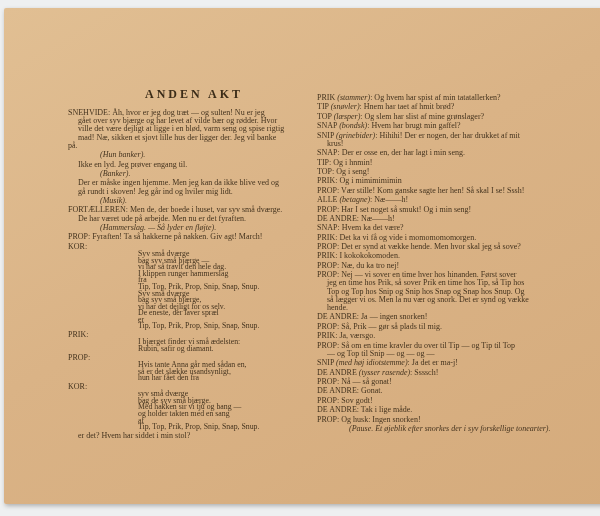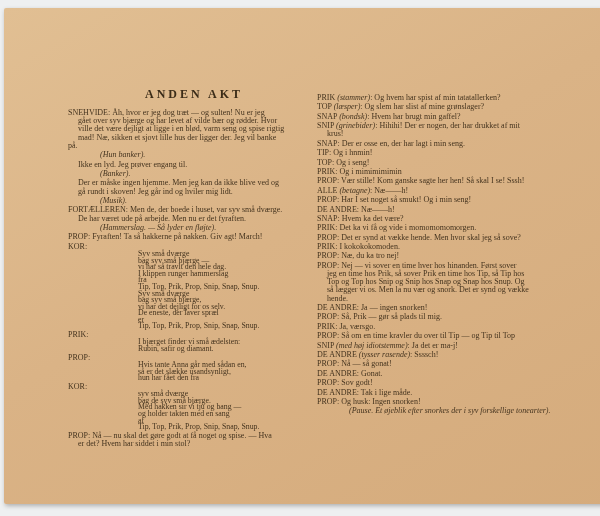--- a/index.html
+++ b/index.html
@@ -97,27 +97,29 @@
       <div class="block speech">
         <div class="line i0">KOR:</div>
         <div class="line i2">syv små dværge</div>
         <div class="line i2">bag de syv små bjærge.</div>
         <div class="line i2">Med hakken sir vi tju og bang —</div>
         <div class="line i2">og holder takten med en sang</div>
         <div class="line i2">af</div>
         <div class="line i2">Tip, Top, Prik, Prop, Snip, Snap, Snup.</div>
       </div>
       <div class="block speech">
-        <div class="line i0">PROP: Nå — nu skal det gøre godt at få noget og spise. — Hva</div>
         <div class="line i1">er det? Hvem har siddet i min stol?</div>
       </div>
     </div>
   <div class="col col-right">
       <div class="block speech">
         <div class="line i0">PRIK <i>(stammer)</i>: Og hvem har spist af min tatatallerken?</div>
+      </div>
+      <div class="block speech">
+        <div class="line i0">TIP <i>(snøvler)</i>: Hnem har taet af hmit brød?</div>
       </div>
       <div class="block speech">
         <div class="line i0">TOP <i>(læsper)</i>: Og slem har slist af mine grønslager?</div>
       </div>
       <div class="block speech">
         <div class="line i0">SNAP <i>(bondsk)</i>: Hvem har brugt min gaffel?</div>
       </div>
       <div class="block speech">
         <div class="line i0">SNIP <i>(grinebider)</i>: Hihihi! Der er nogen, der har drukket af mit</div>
         <div class="line i1">krus!</div>
@@ -172,20 +174,21 @@
         <div class="line i0">DE ANDRE: Ja — ingen snorken!</div>
       </div>
       <div class="block speech">
         <div class="line i0">PROP: Så, Prik — gør så plads til mig.</div>
       </div>
       <div class="block speech">
         <div class="line i0">PRIK: Ja, værsgo.</div>
       </div>
       <div class="block speech">
         <div class="line i0">PROP: Så om en time kravler du over til Tip — og Tip til Top</div>
+        <div class="line i1">— og Top til Snip — og — og —</div>
       </div>
       <div class="block speech">
         <div class="line i0">SNIP <i>(med høj idiotstemme)</i>: Ja det er ma-j!</div>
       </div>
       <div class="block speech">
         <div class="line i0">DE ANDRE <i>(tysser rasende)</i>: Ssssch!</div>
       </div>
       <div class="block speech">
         <div class="line i0">PROP: Nå — så gonat!</div>
       </div>

